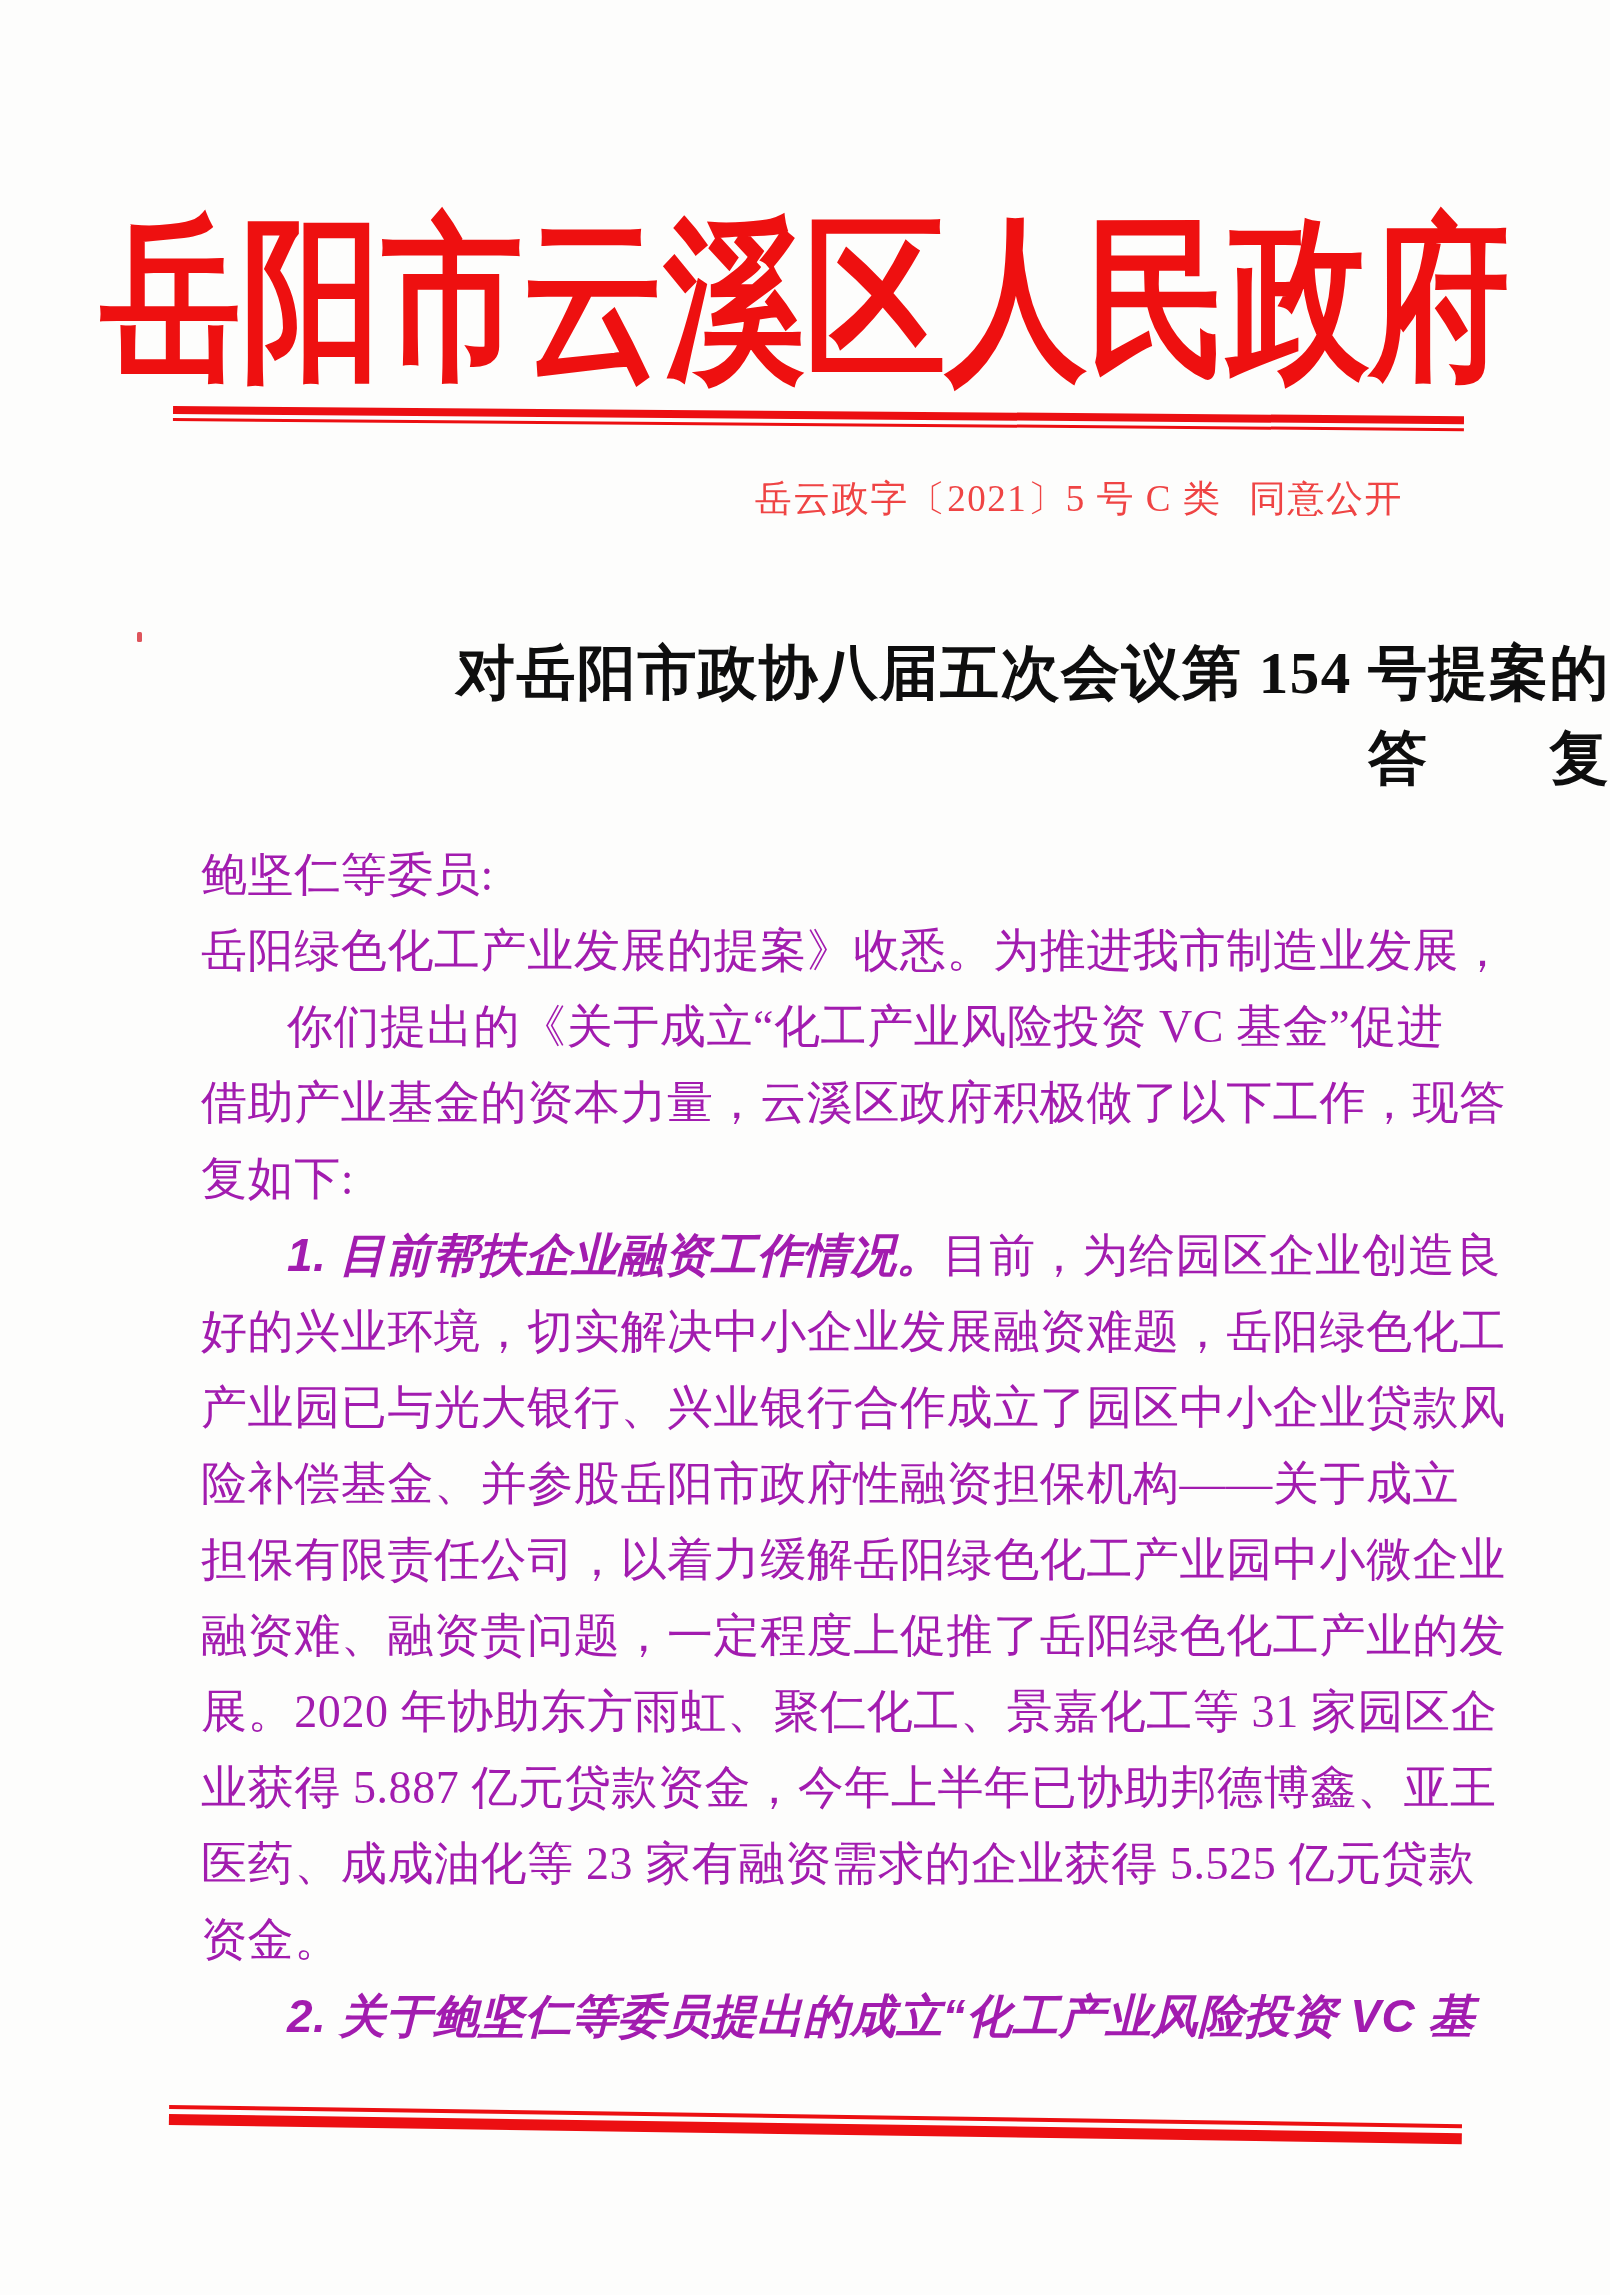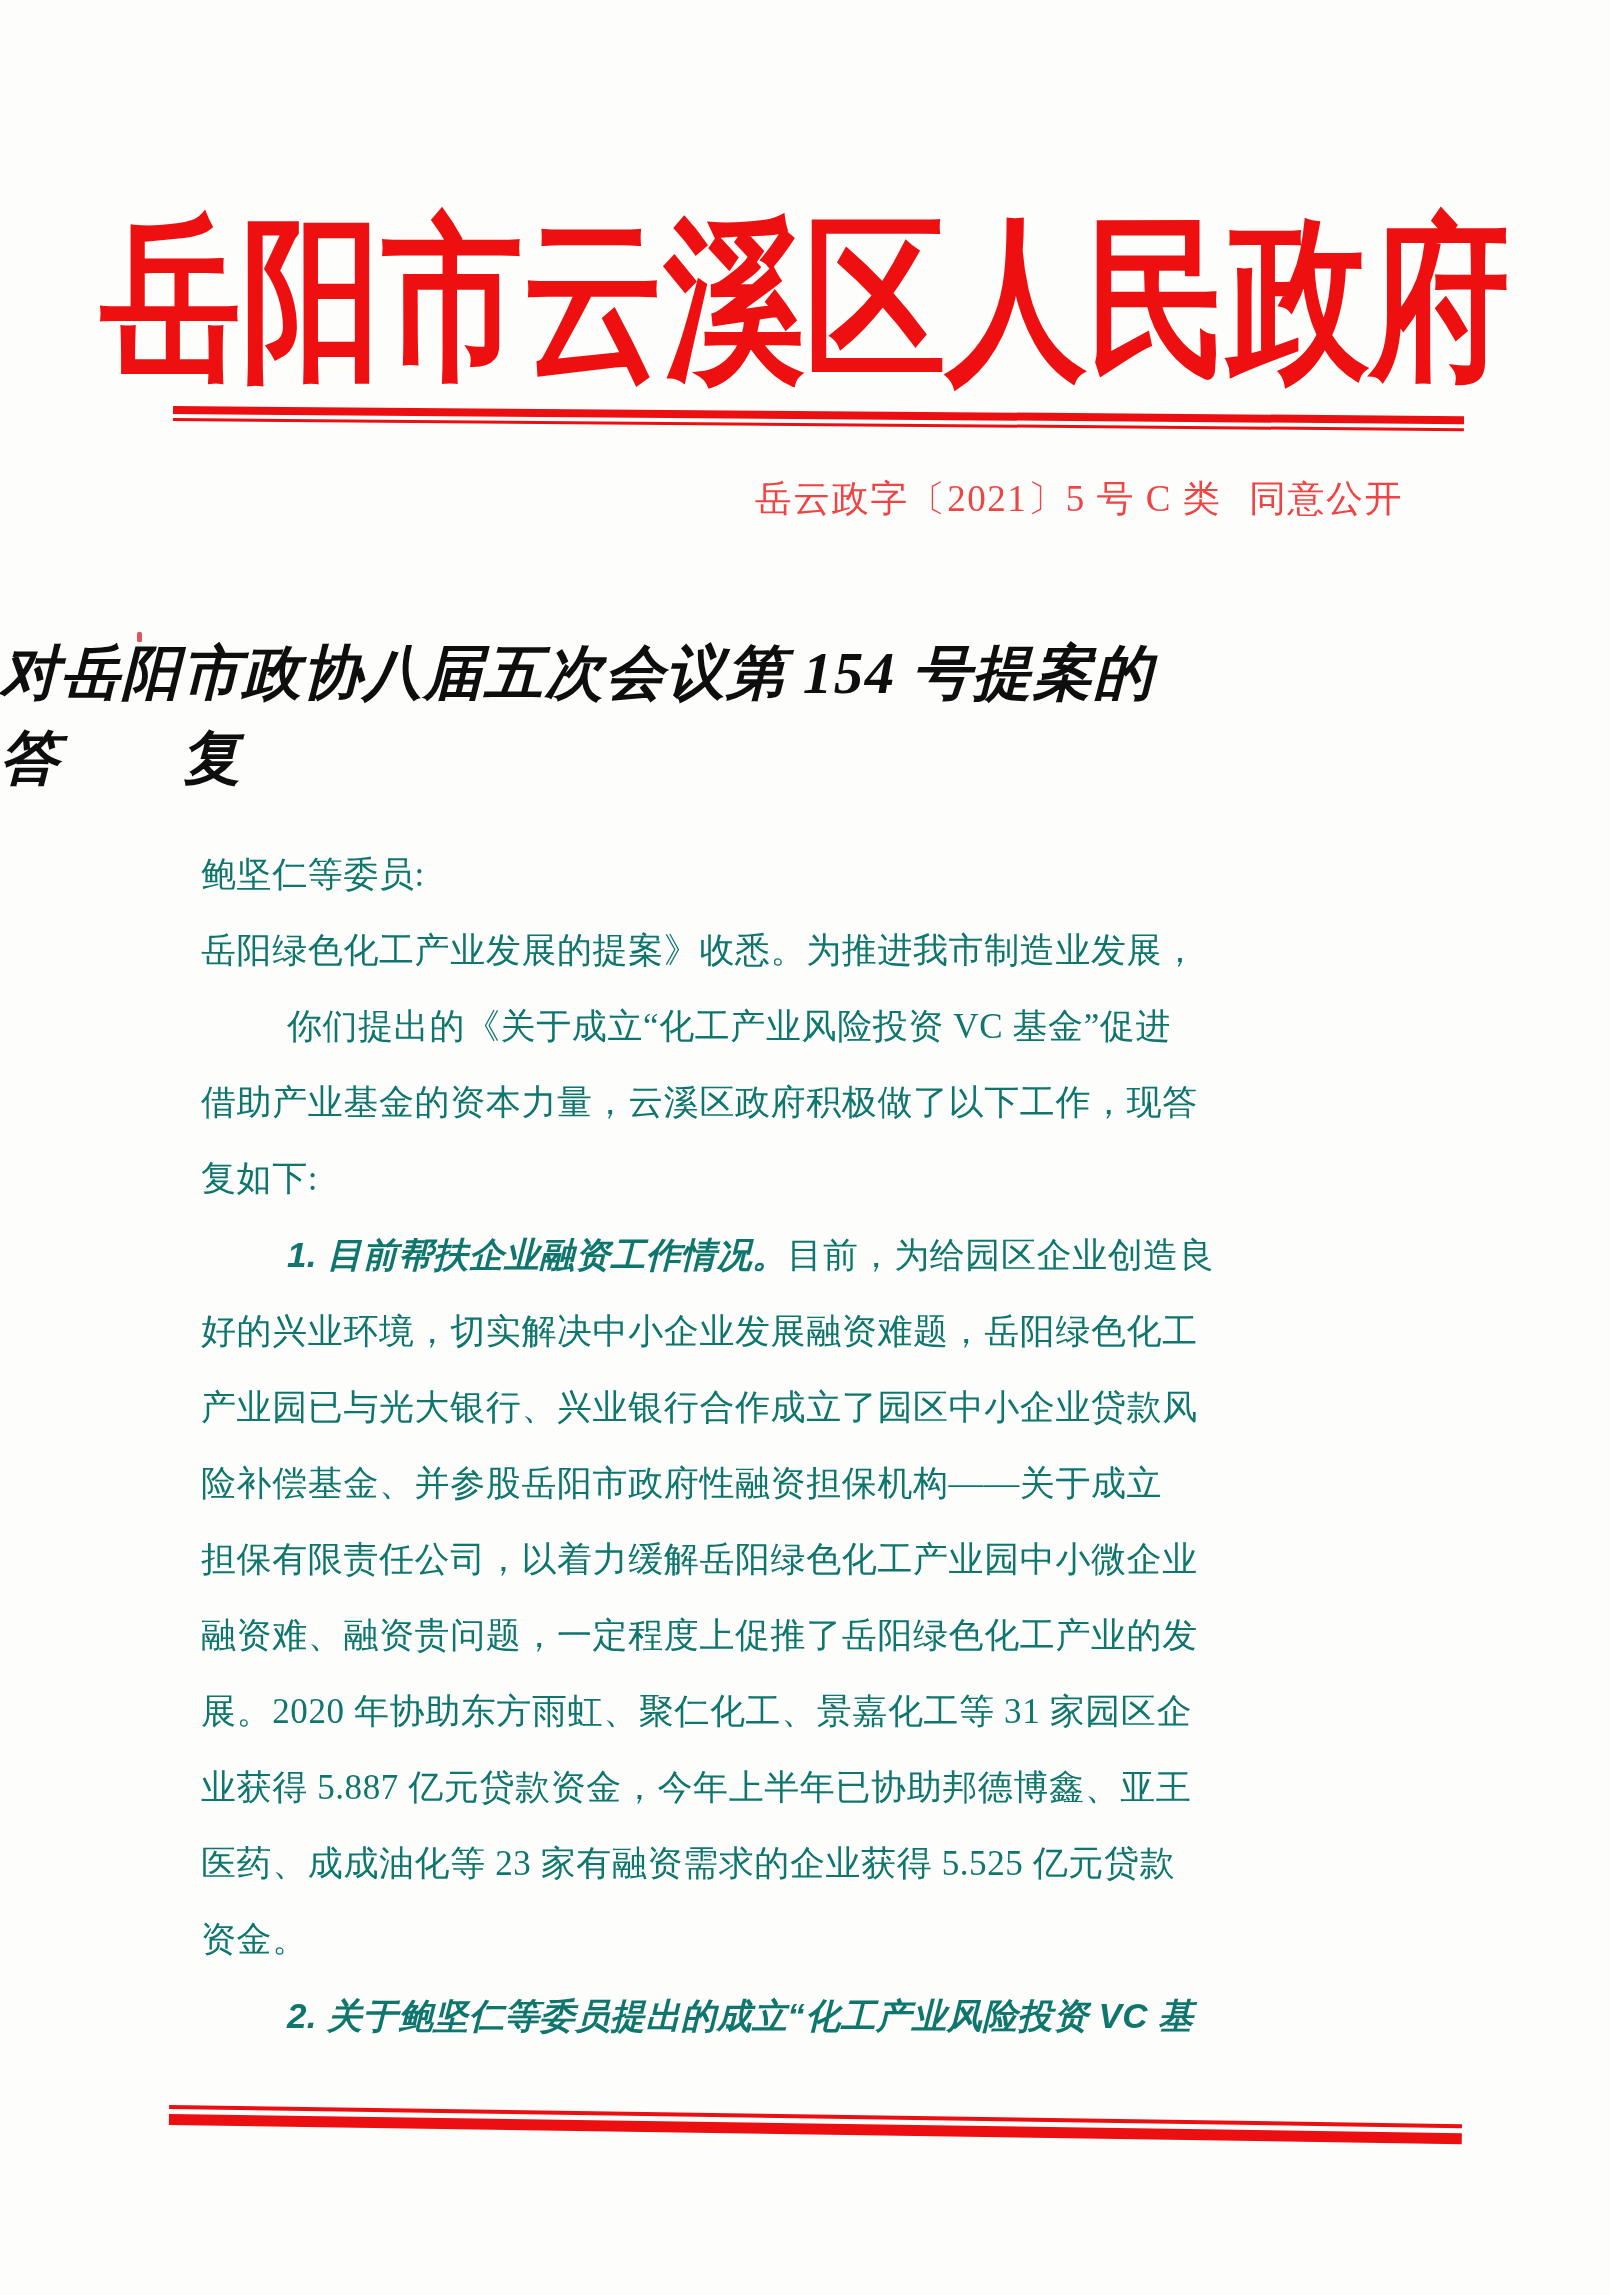--- a/index.html
+++ b/index.html
@@ -44,36 +44,35 @@
     font-size:37px;
     letter-spacing:1.5px;
     white-space:nowrap;
     color:#ef4444;
   }
   .doc-meta .pub{margin-left:0.75em;}
   
   .doc-title{
     position:absolute;
     top:631px;left:0;width:100%;
-    text-align:left;
+    text-align:right;
     font-size:59px;
     font-weight:bold;
     line-height:85px;
     letter-spacing:1.5px;
     color:#0e0e0e;
-    font-style:italic;
   }
   
   .body{
     position:absolute;
     top:837px;left:201px;width:1217px;
-    font-size:35px;
+    font-size:46px;
     line-height:76px;
     letter-spacing:0.6px;
-    color:#0f766e;
+    color:#a21caf;
   }
   .ln{white-space:nowrap;}
   .ln.ind{padding-left:86px;}
   .bold-run{
     font-weight:700;
     font-family:"Liberation Sans","DejaVu Sans",sans-serif;
     letter-spacing:0.4px;
     font-style:italic;
   }
   

